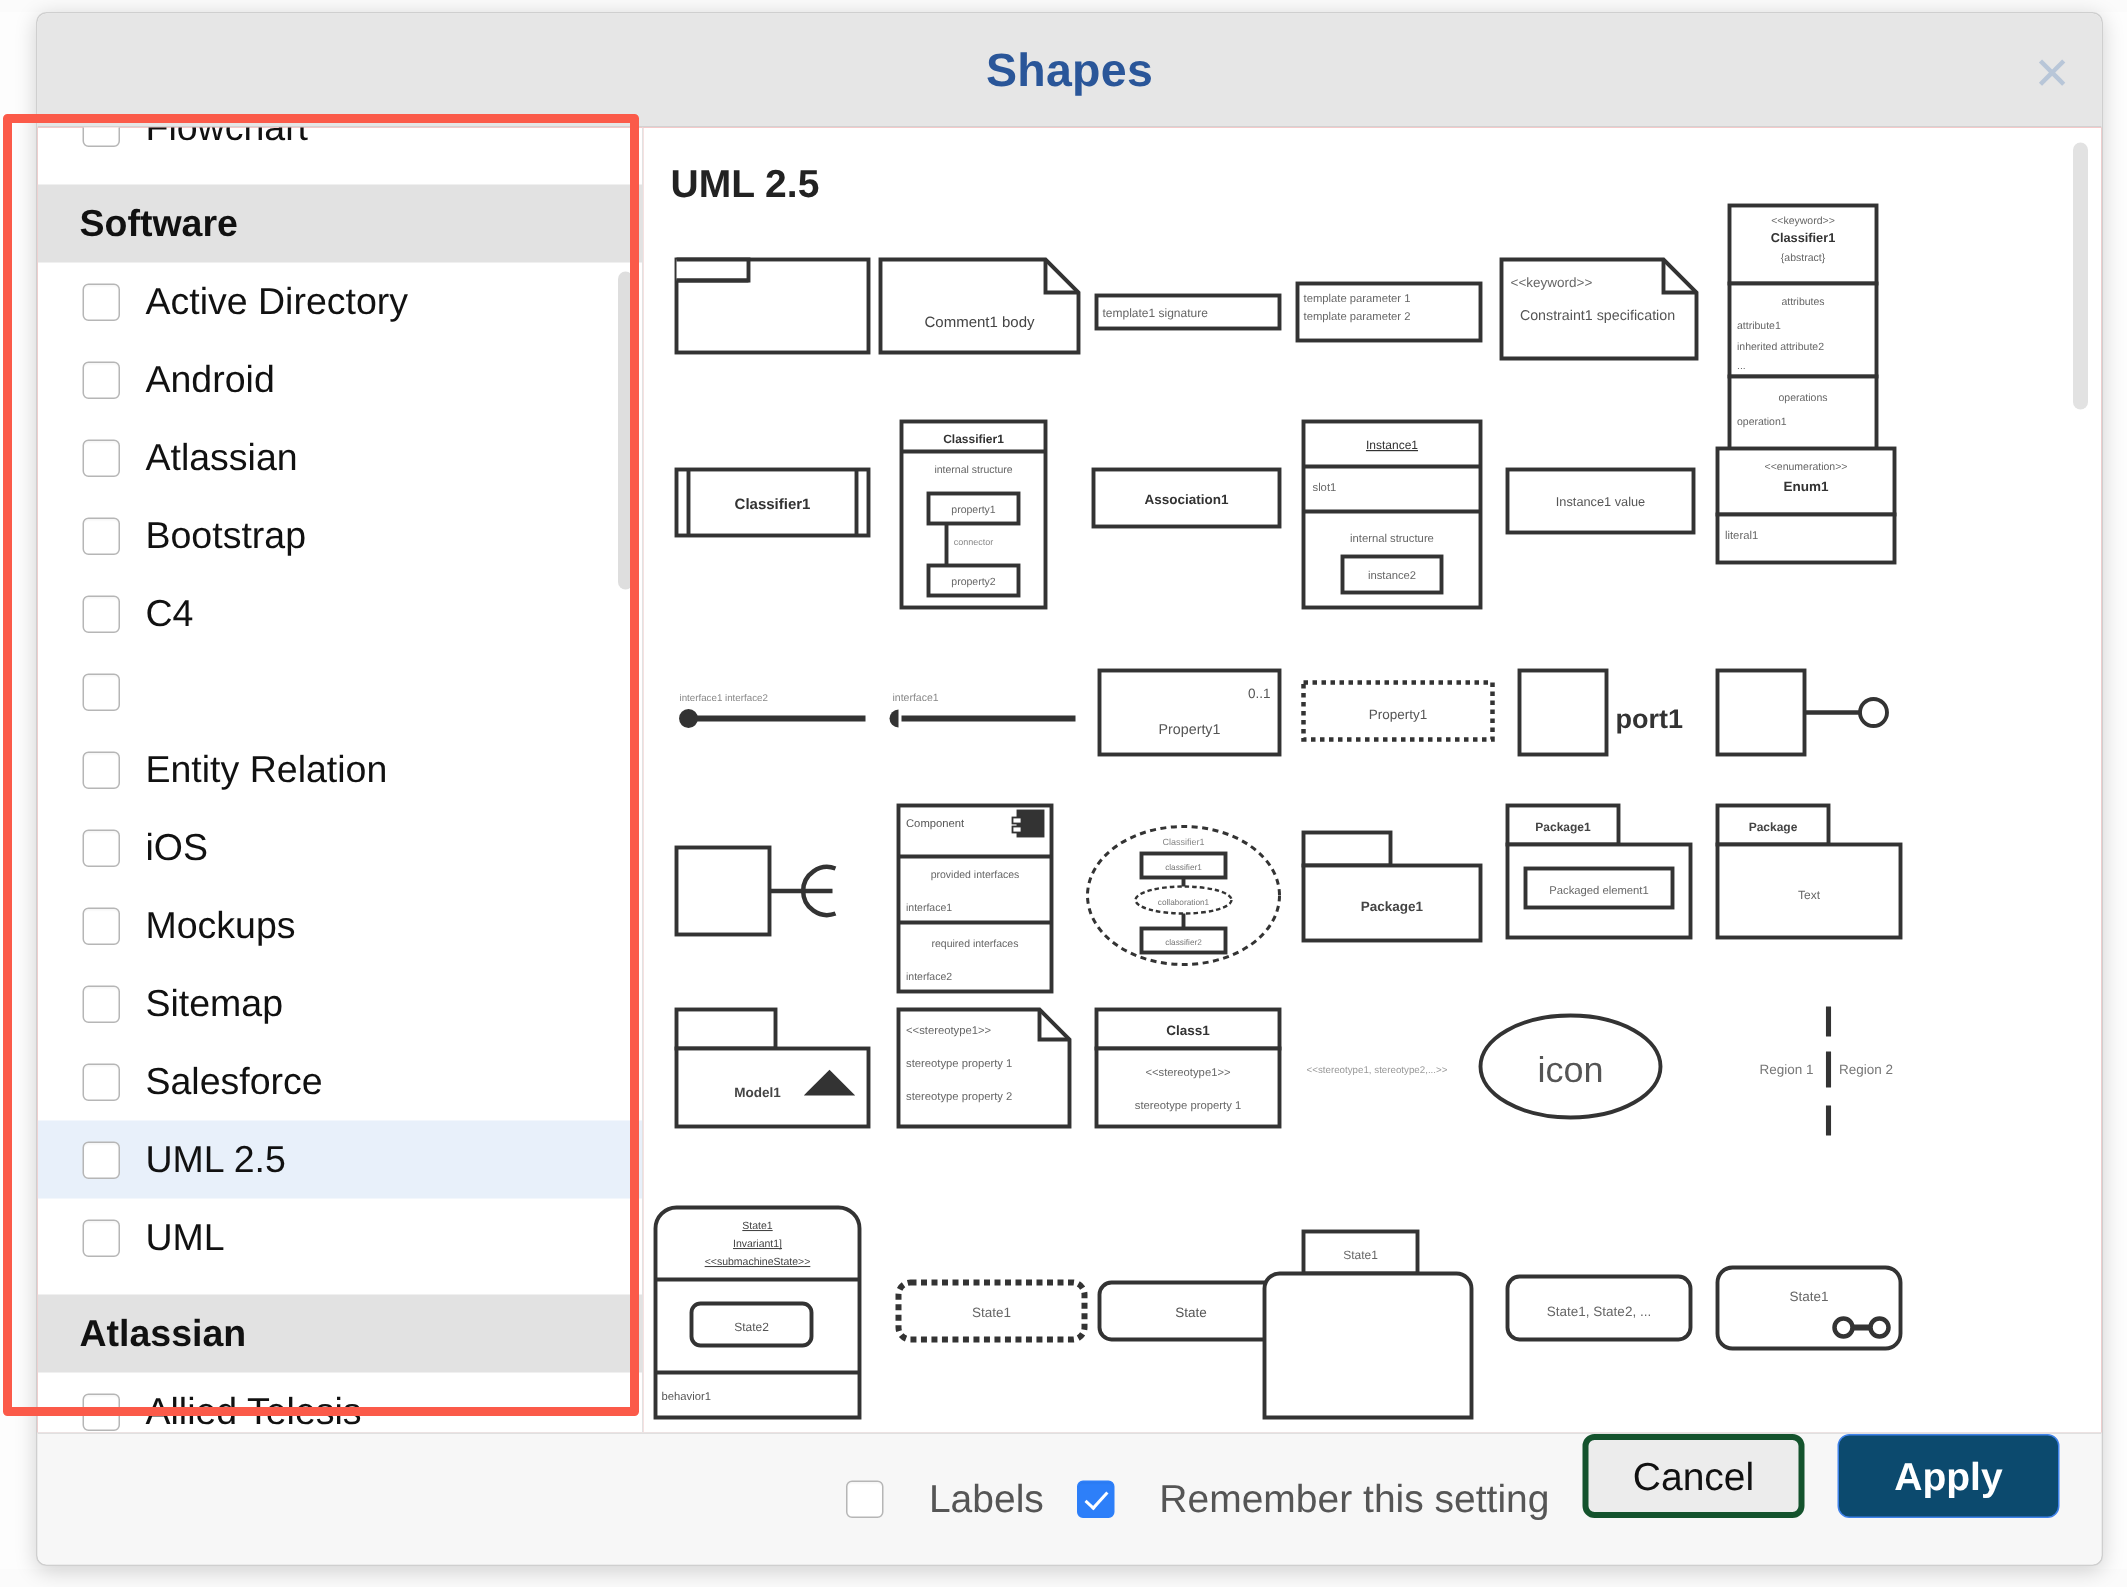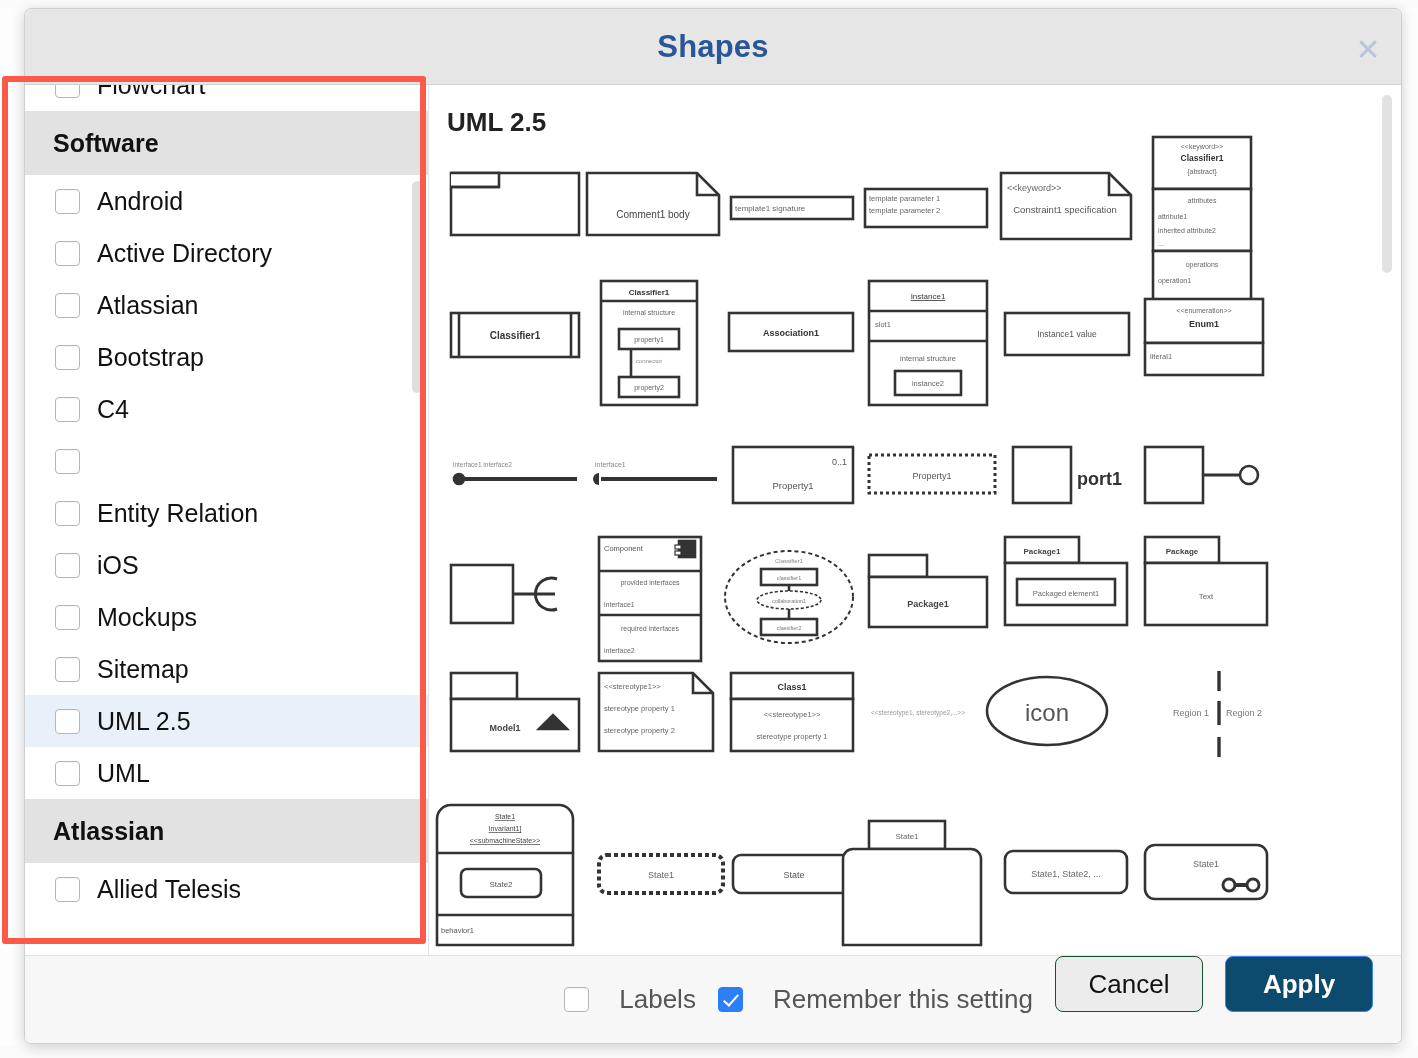--- a/index.html
+++ b/index.html
@@ -56,24 +56,25 @@
     overflow:hidden;
   }
   .sb-scroll { position:absolute; left:0; top:0; right:0; bottom:0; }
   .sb-item {
     height:52px; display:flex; align-items:center;
     padding-left:30px; cursor:pointer;
     font-size:25px; color:#111;
   }
   .sb-item.sel { background:#e8f0fa; }
   .sb-group {
-    height:64px; display:flex; align-items:center;
+    height:52px; display:flex; align-items:center;
     padding-left:28px;
     font-size:25px; font-weight:bold; color:#111;
     background:#e2e2e2;
+    margin-top:12px;
   }
   .chk {
     width:25px; height:25px; min-width:25px;
     border:1px solid #b6b6b6; border-radius:4px;
     background:#fff; margin-right:17px;
     box-shadow:inset 0 1px 1px rgba(0,0,0,.04);
     position:relative;
   }
   .chk.on { background:#2d7ff9; border-color:#2d7ff9; }
   .chk.on::after{
@@ -110,21 +111,21 @@
     display:flex; justify-content:flex-end;
     padding-right:28px; gap:22px;
   }
   .ft-check { display:flex; align-items:center; gap:13px; cursor:pointer; }
   .ft-check .lbl { font-size:26px; color:#555; }
   .btn {
     height:56px; min-width:148px; border-radius:8px;
     display:flex; align-items:center; justify-content:center;
     font-size:26px; cursor:pointer; padding:0 22px;
   }
-  .btn-cancel { background:#ececec; border:1px solid #14532d; color:#111; }
+  .btn-cancel { background:#ececec; border:4px solid #14532d; color:#111; }
   .btn-apply { background:#0c4a6e; border:1px solid #3f82ea; color:#fff; font-weight:bold; }
   .spacer { flex:1; }
   
   .redbox {
     position:absolute; left:2px; top:76px; width:424px; height:868px;
     border:6px solid #fb5a49; border-radius:3px;
     pointer-events:none; z-index:50;
   }
   .bg-strip{
     position:absolute; left:0; top:0; width:100%; height:8px;
@@ -153,28 +154,28 @@
 
       <div class="sidebar">
         <div class="sb-scroll" id="sb-list">
             <div class="sb-item" style="margin-top: -26px;">
               <span class="chk"></span>
               <span>Flowchart</span>
             </div>
             <div class="sb-group">Software</div>
             <div class="sb-item">
               <span class="chk"></span>
+              <span>Active Directory</span>
+            </div>
+            <div class="sb-item">
+              <span class="chk"></span>
               <span>Android</span>
             </div>
             <div class="sb-item">
               <span class="chk"></span>
-              <span>Active Directory</span>
-            </div>
-            <div class="sb-item">
-              <span class="chk"></span>
               <span>Atlassian</span>
             </div>
             <div class="sb-item">
               <span class="chk"></span>
               <span>Bootstrap</span>
             </div>
             <div class="sb-item">
               <span class="chk"></span>
               <span>C4</span>
             </div>
@@ -189,20 +190,24 @@
               <span class="chk"></span>
               <span>iOS</span>
             </div>
             <div class="sb-item">
               <span class="chk"></span>
               <span>Mockups</span>
             </div>
             <div class="sb-item">
               <span class="chk"></span>
               <span>Sitemap</span>
+            </div>
+            <div class="sb-item">
+              <span class="chk"></span>
+              <span>Salesforce</span>
             </div>
             <div class="sb-item sel">
               <span class="chk"></span>
               <span>UML 2.5</span>
             </div>
             <div class="sb-item">
               <span class="chk"></span>
               <span>UML</span>
             </div>
             <div class="sb-group">Atlassian</div>

